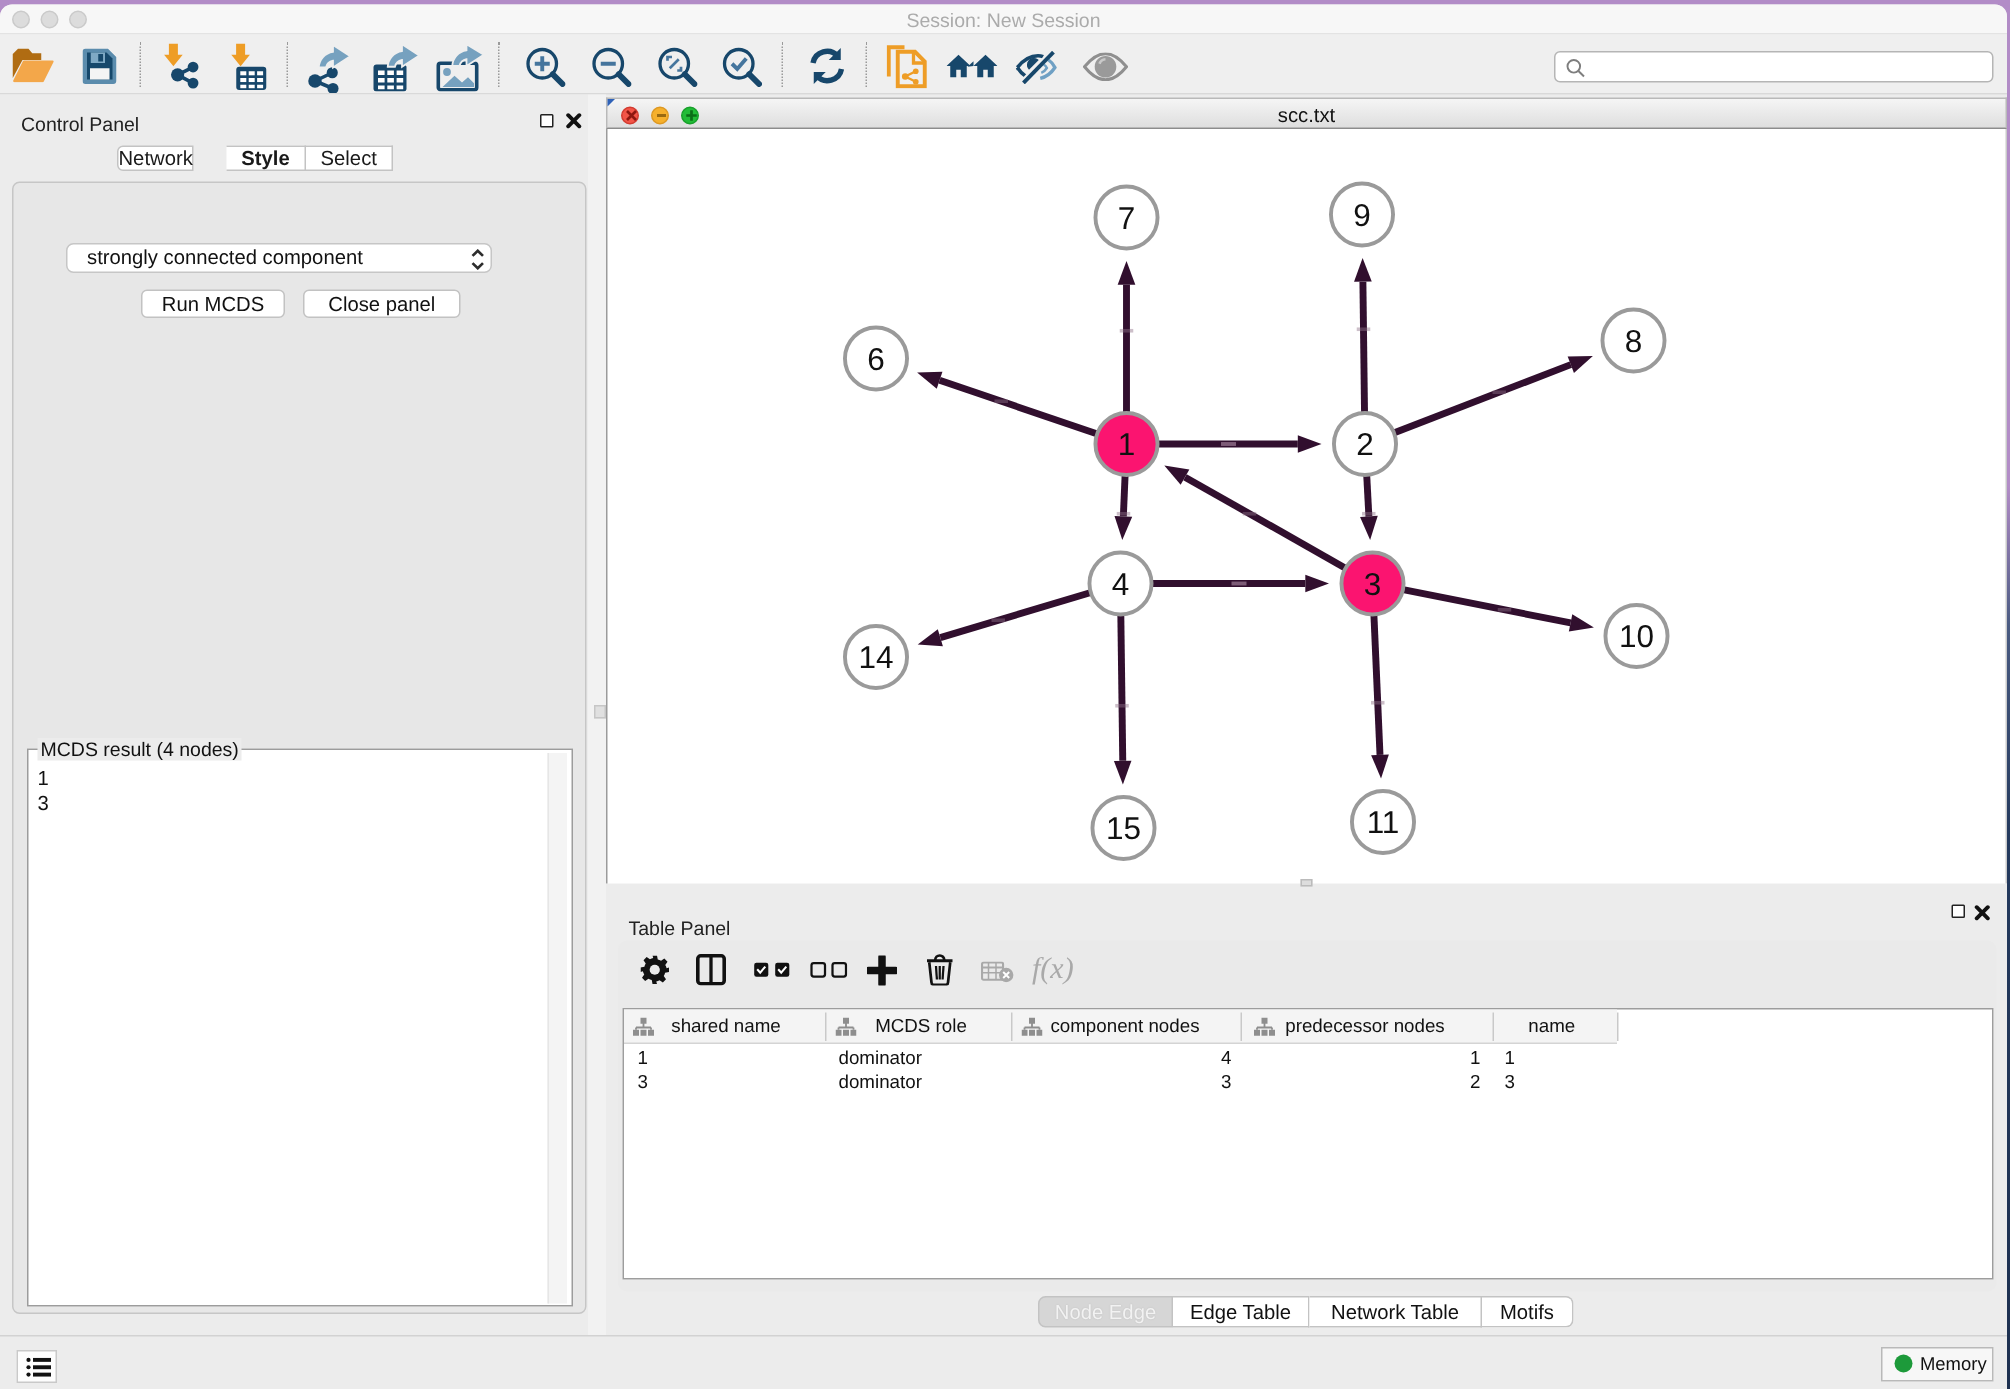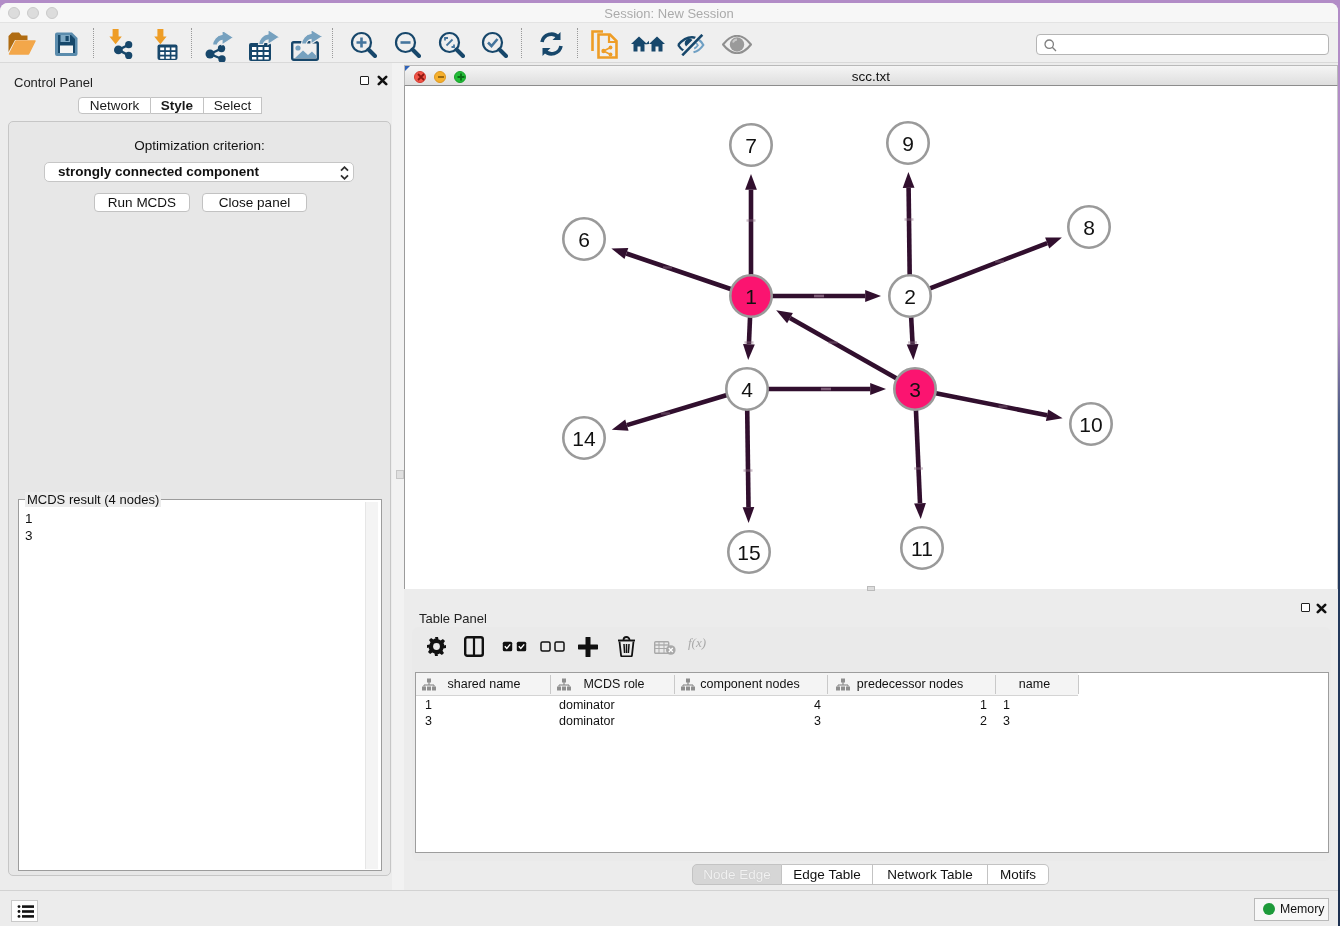--- a/index.html
+++ b/index.html
@@ -29,21 +29,21 @@
 }
 
 #cpanel { position:absolute; left:0; top:60px; width:392px; height:827px; background:#ececec; }
 #cp-title { position:absolute; left:14px; top:12px; font-size:13px; color:#222; }
 #cp-float { position:absolute; left:360px; top:13px; width:9px; height:9px; border:1.5px solid #222; border-radius:1px; background:#fff; }
 #cp-close { left:377px; top:12px; }
 .cp-tabs { position:absolute; top:34px; height:18px; font-size:13.5px; color:#1a1a1a; }
 .cp-tab { position:absolute; top:0; height:17px; background:#fff; border:1px solid #c3c3c3; text-align:center; line-height:16px; }
 #cp-content { position:absolute; left:8px; top:58px; width:383px; height:755px; background:#e7e7e7; border:1px solid #c6c6c6; border-radius:5px; }
 .btn { position:absolute; background:#fff; border:1px solid #c2c2c2; border-radius:4px; font-size:13.5px; color:#111; text-align:center; }
-#mcds-select { position:absolute; left:35px; top:40px; width:310px; height:20px; background:#fff; border:1px solid #c6c6c6; border-radius:5px; font-size:13.5px; color:#111; line-height:18px; padding-left:13px;font-weight:bold; }
+#mcds-select { position:absolute; left:35px; top:40px; width:284px; height:20px; background:#fff; border:1px solid #c6c6c6; border-radius:5px; font-size:13.5px; color:#111; line-height:18px; padding-left:13px; }
 #mcds-box { position:absolute; left:9px; top:377px; width:364px; height:372px; border:1px solid #9c9c9c; background:#fff; }
 #mcds-legend { position:absolute; left:6px; top:-8px; background:#ececec; font-size:13px; color:#111; padding:0 2px; }
 
 #netpanel { position:absolute; left:404px; top:62px; width:934px; height:527px; }
 #nethdr { position:absolute; left:0; top:0px; width:934px; height:21px; background:linear-gradient(#f5f5f5,#dedede); border:1px solid #b9b9b9; border-bottom:1px solid #8c8c8c; }
 #netbody { position:absolute; left:0; top:21px; width:934px; height:503px; background:#fff; border-left:1px solid #9b9b9b; border-right:1px solid #c9c9c9; }
 .tfl { position:absolute; top:4.5px; width:12px; height:12px; border-radius:50%; }
 #net-title { position:absolute; top:3px; left:0; width:100%; text-align:center; font-size:13.5px; font-weight:normal; color:#111; }
 
 #tpanel { position:absolute; left:404px; top:590px; width:934px; height:297px; background:#ececec; }
@@ -221,27 +221,26 @@
       </svg>
     </div>
   </div>
   <div id="cpanel">
     <div id="cp-title">Control Panel</div>
     <div id="cp-float"></div>
     <svg id="cp-close" class="abs" width="11" height="11" viewBox="0 0 11 11">
         <path d="M1.8 1.8 L9.2 9.2 M9.2 1.8 L1.8 9.2" stroke="#111" stroke-width="2.6" stroke-linecap="round"></path>
       </svg>
     <div class="cp-tabs">
-      <div class="cp-tab" style="left:78px; width:73px; border-radius:4px 0 0 4px;">Network</div>
+      <div class="cp-tab" style="left:78px; width:51px; border-radius:4px 0 0 4px;">Network</div>
       <div class="cp-tab" style="left:151px; width:53px; border-left:none;font-weight:bold;">Style</div>
       <div class="cp-tab" style="left:204px; width:58px; border-left:none;">Select</div>
       <div class="cp-tab" style="left:254px; width:59px; background:#8b5cf6; border-radius:0 5px 5px 0; color:#f2f2f2; text-shadow:0 0 1px #b9b9b9;margin-top:48px;">MCDS</div>
     </div>
     <div id="cp-content">
-      <div class="abs" style="left:0; top:16px; width:100%; text-align:center; font-size:13.5px; color:#111;">Optimization criterion:</div>
       <div id="mcds-select">strongly connected component
         <svg class="abs" style="right:3px; top:3px;" width="11" height="14" viewBox="0 0 11 14">
           <path d="M2 4.6 L5.5 1.2 L9 4.6" stroke="#2e2e2e" stroke-width="1.8" fill="none"></path>
           <path d="M2 9.4 L5.5 12.8 L9 9.4" stroke="#2e2e2e" stroke-width="1.8" fill="none"></path>
         </svg>
       </div>
       <div class="btn" style="left:85px; top:71px; width:96px; height:19px; line-height:18px;">Run MCDS</div>
       <div class="btn" style="left:193px; top:71px; width:105px; height:19px; line-height:18px;">Close panel</div>
       <div id="mcds-box">
         <div id="mcds-legend">MCDS result (4 nodes)</div>
@@ -385,21 +384,21 @@
     </svg>
     <svg class="abs" style="left:250px; top:48px;" width="22" height="14" viewBox="0 0 22 14">
       <rect x="0.7" y="0.7" width="14" height="11.5" rx="1" fill="none" stroke="#a9a9a9" stroke-width="1.4"></rect>
       <line x1="0.7" y1="4" x2="14.7" y2="4" stroke="#a9a9a9" stroke-width="1.4"></line>
       <line x1="0.7" y1="7.5" x2="14.7" y2="7.5" stroke="#a9a9a9" stroke-width="1"></line>
       <line x1="5" y1="1" x2="5" y2="12" stroke="#a9a9a9" stroke-width="1"></line>
       <line x1="10" y1="1" x2="10" y2="12" stroke="#a9a9a9" stroke-width="1"></line>
       <circle cx="16.8" cy="9" r="4.8" fill="#a9a9a9"></circle>
       <path d="M14.8 7 l4 4 M18.8 7 l-4 4" stroke="#fff" stroke-width="1.3"></path>
     </svg>
-    <div class="abs" style="left:284px; top:42px; font-family:'Liberation Serif',serif; font-style:italic; font-size:13px; color:#a9a9a9;">f(x)</div>
+    <div class="abs" style="left:284px; top:42px; font-family:'Liberation Serif',serif; font-style:italic; font-size:20px; color:#a9a9a9;">f(x)</div>
     <div id="tp-white">
       <div id="thead">
         <div class="th-sep" style="left:134px;"></div>
         <div class="th-sep" style="left:258px;"></div>
         <div class="th-sep" style="left:411px;"></div>
         <div class="th-sep" style="left:579px;"></div>
         <div class="th-sep" style="left:662px;"></div>
         <div class="th-lab" style="left:18px; width:100px;">shared name</div>
         <div class="th-lab" style="left:148px; width:100px;">MCDS role</div>
         <div class="th-lab" style="left:274px; width:120px;">component nodes</div>

